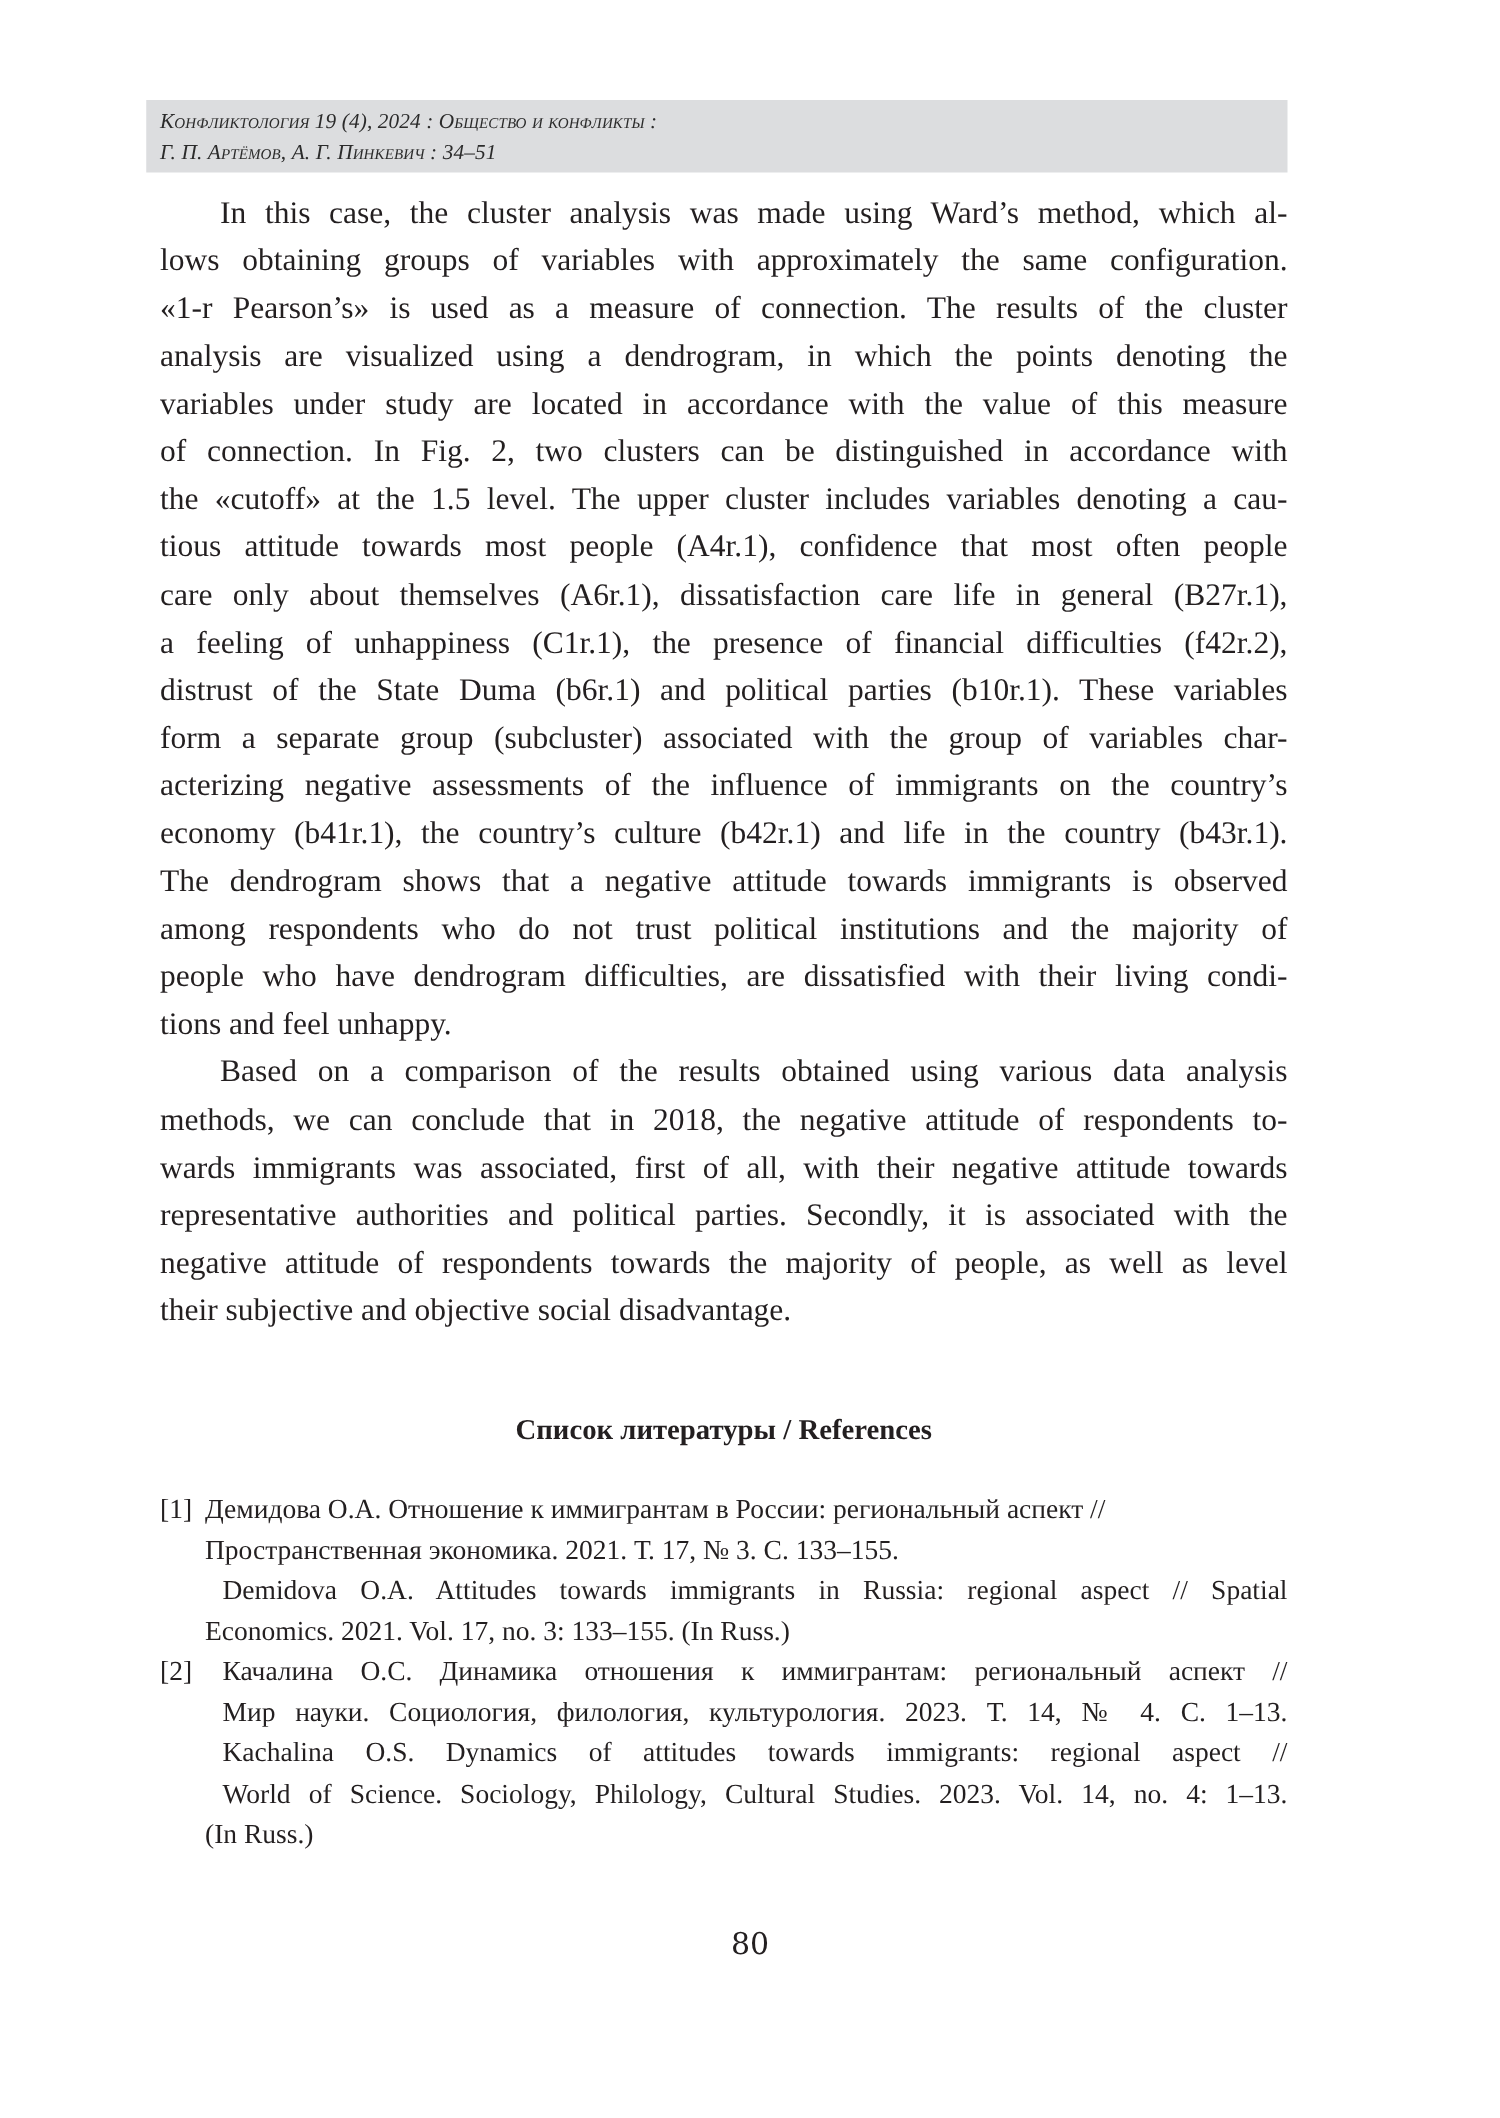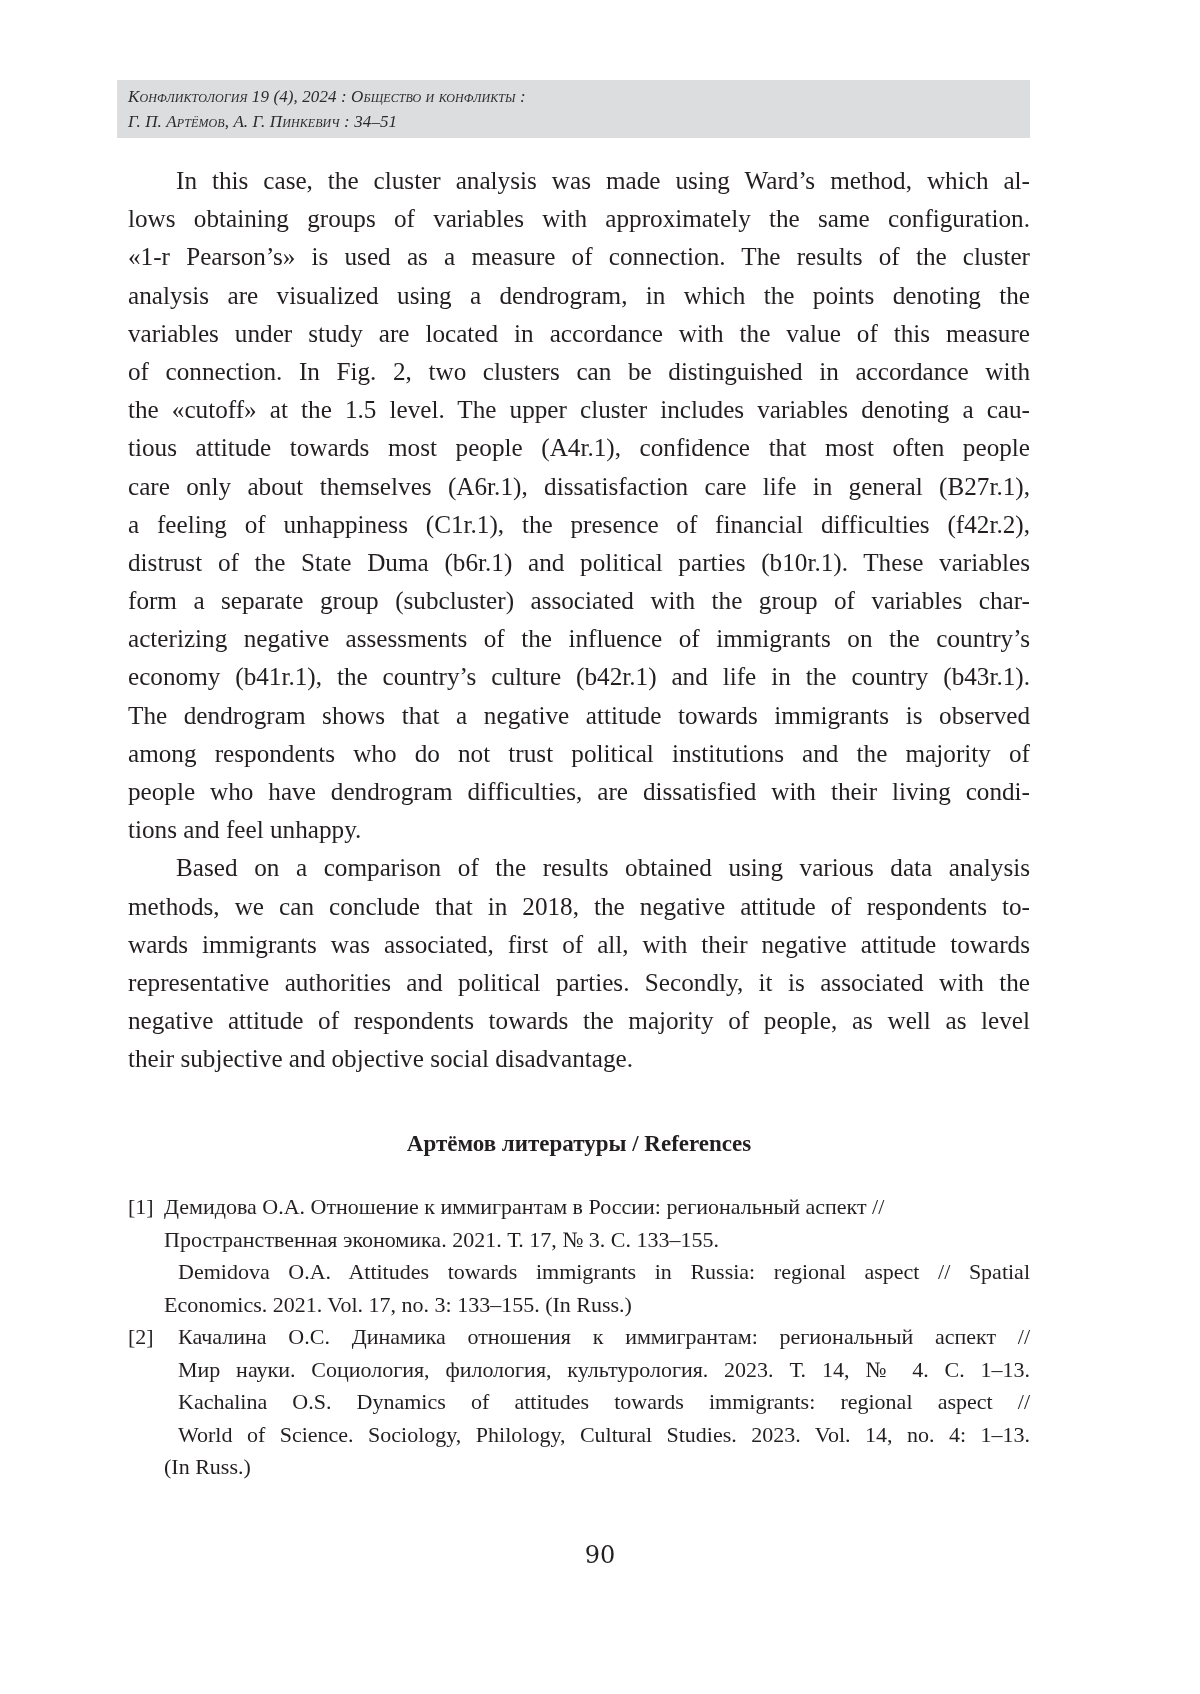--- a/index.html
+++ b/index.html
@@ -2,21 +2,21 @@
 <html><head>
 <meta charset="utf-8">
 <style>
   html, body { margin: 0; padding: 0; background: #ffffff; }
   body { width: 1200px; height: 1694px; position: relative; overflow: hidden;
          font-family: "Liberation Serif", "DejaVu Serif", serif; color: #231f20; }
   .running-head { position: absolute; left: 117px; top: 80px; width: 913px; height: 58px;
                   background: #dcdddf; box-sizing: border-box; padding: 4px 0 0 11px; font-style: italic; }
   .running-head .rh-line { font-size: 17px; line-height: 25px; color: #2b2b2b;
                            font-variant: small-caps; letter-spacing: 0.1px; white-space: nowrap; }
-  .body-text { position: absolute; left: 128px; top: 162px; width: 902px; }
+  .body-text { position: absolute; left: 128px; top: 152px; width: 902px; }
   .body-text .line { font-size: 25.2px; line-height: 38.2px; height: 38.2px; white-space: nowrap;
                      text-align: justify; text-align-last: justify; overflow: visible; }
   .body-text .line.last { text-align-last: left; }
   .body-text .line.indent { padding-left: 48px; }
   .refs-heading { position: absolute; left: 128px; top: 1128px; width: 902px; text-align: center;
                   font-weight: bold; font-size: 23px; line-height: 32px; }
   .refs { position: absolute; left: 128px; top: 1191px; width: 902px; }
   .ref { position: relative; margin-bottom: 0px; }
   .ref .num { position: absolute; left: 0; top: 0; font-size: 22px; line-height: 32.5px; }
   .ref .rline { margin-left: 50px; font-size: 22px; line-height: 32.5px; height: 32.5px; white-space: nowrap;
@@ -57,33 +57,33 @@
   <div>
     <div class="line indent">Based on a comparison of the results obtained using various data analysis</div>
     <div class="line">methods, we can conclude that in 2018, the negative attitude of respondents to-</div>
     <div class="line">wards immigrants was associated, first of all, with their negative attitude towards</div>
     <div class="line">representative authorities and political parties. Secondly, it is associated with the</div>
     <div class="line">negative attitude of respondents towards the majority of people, as well as level</div>
     <div class="line last">their subjective and objective social disadvantage.</div>
   </div>
 </div>
 
-<div class="refs-heading">Артёмов литературы / References</div>
+<div class="refs-heading">Список литературы / References</div>
 
 <div class="refs">
   <div class="ref">
     <span class="num">[1]</span>
     <div class="rline last">Демидова О.А. Отношение к иммигрантам в России: региональный аспект //</div>
     <div class="rline last">Пространственная экономика. 2021. Т. 17, № 3. С. 133–155.</div>
     <div class="rline">Demidova O.A. Attitudes towards immigrants in Russia: regional aspect // Spatial</div>
     <div class="rline last">Economics. 2021. Vol. 17, no. 3: 133–155. (In Russ.)</div>
   </div>
   <div class="ref">
     <span class="num">[2]</span>
     <div class="rline">Качалина О.С. Динамика отношения к иммигрантам: региональный аспект //</div>
     <div class="rline">Мир науки. Социология, филология, культурология. 2023. Т. 14, № 4. С. 1–13.</div>
     <div class="rline">Kachalina O.S. Dynamics of attitudes towards immigrants: regional aspect //</div>
     <div class="rline">World of Science. Sociology, Philology, Cultural Studies. 2023. Vol. 14, no. 4: 1–13.</div>
     <div class="rline last">(In Russ.)</div>
   </div>
 </div>
 
-<div class="page-number">90</div>
+<div class="page-number">80</div>
 
 </body></html>

